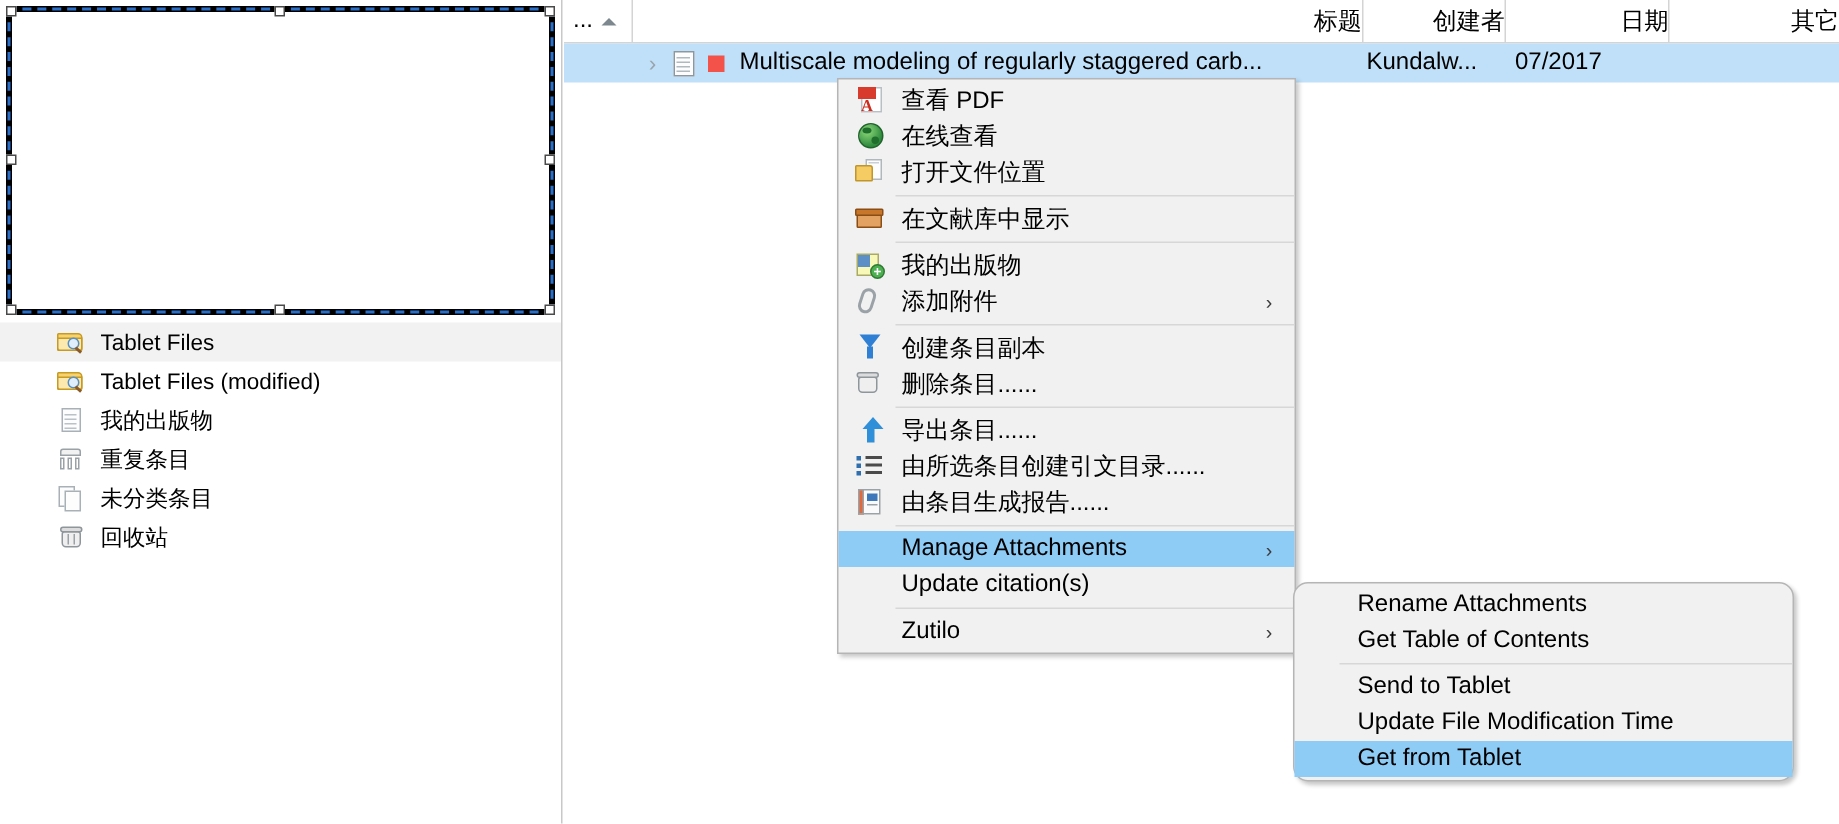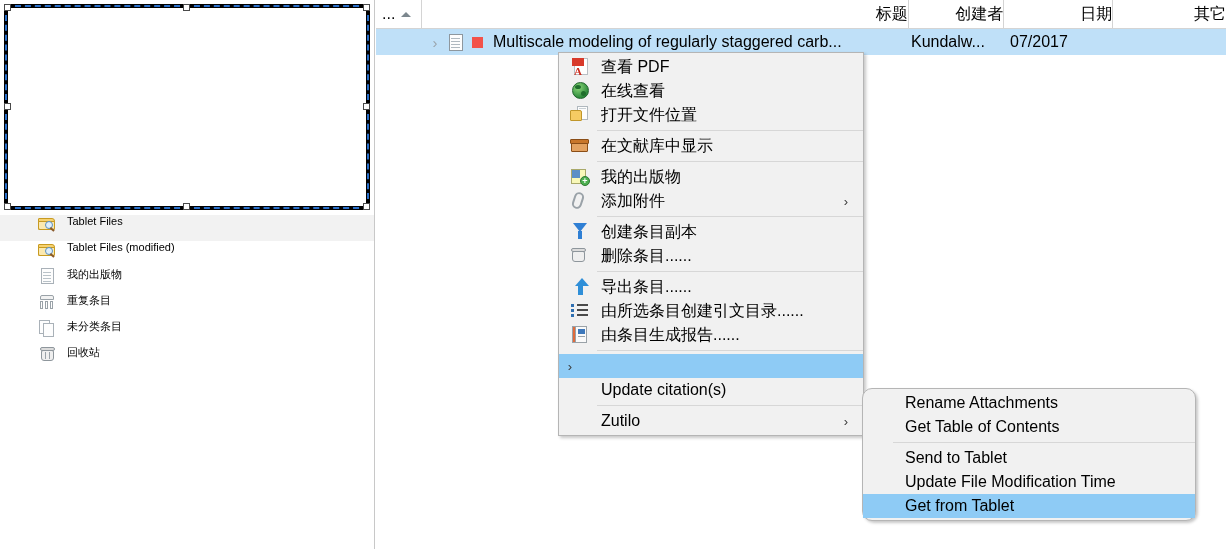--- a/index.html
+++ b/index.html
@@ -44,23 +44,23 @@
   .h-e{right:-4px;top:50%;margin-top:-4px;}
   .h-sw{left:-4px;bottom:-4px;}
   .h-s{left:50%;bottom:-4px;margin-left:-4px;}
   .h-se{right:-4px;bottom:-4px;}
 
   
   .tree{
     position:absolute;left:0;top:215px;width:374px;
   }
   .tree-row{
-    height:26px;display:flex;
+    height:26px;display:flex;align-items:center;
     padding-left:38px;
-    font-size:11px;color:#000;
+    font-size:15px;color:#000;
     cursor:default;
   }
   .tree-row.selected{background:#f2f2f2;}
   .tree-row .ico{
     width:20px;height:18px;margin-right:9px;flex:0 0 20px;
     position:relative;display:inline-block;
   }
   .tree-row .lbl{white-space:nowrap;}
 
   
@@ -462,20 +462,21 @@
           <span class="bl"></span>
           <span class="ln2"></span>
         </span>
       <span class="mlabel">由条目生成报告......</span>
     </div>
 
     <div class="sep"></div>
 
 
     <div class="mi noicon hl">
+      <span class="mlabel">Manage Attachments</span>
       <span class="arrow">›</span>
     </div>
 
     <div class="mi noicon">
       <span class="mlabel">Update citation(s)</span>
     </div>
 
     <div class="sep"></div>
 
     <div class="mi noicon">

